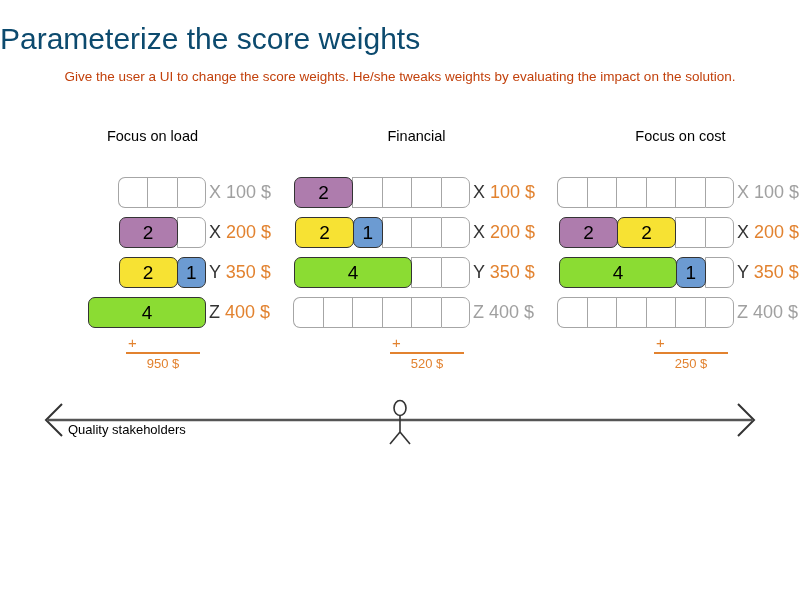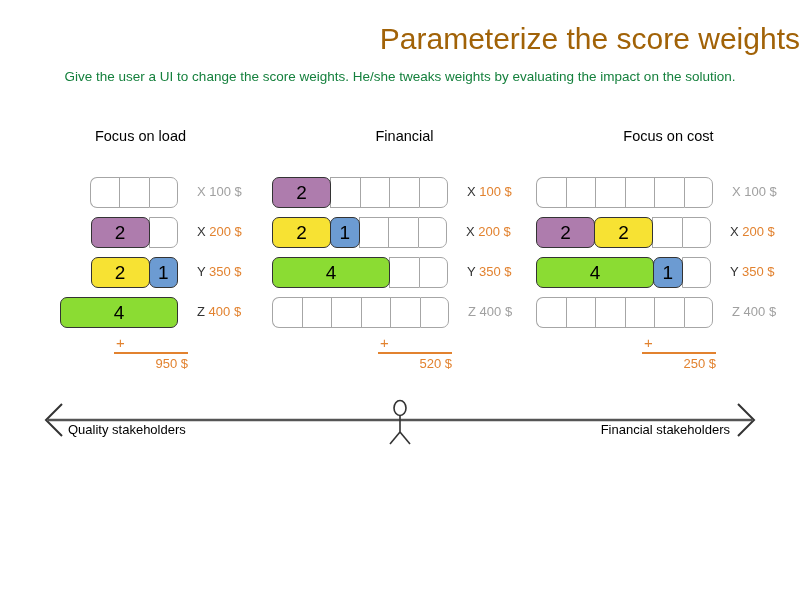--- a/index.html
+++ b/index.html
@@ -9,33 +9,33 @@
     background: #ffffff;
     font-family: "Liberation Sans", sans-serif;
     color: #000000;
     overflow: hidden;
   }
   #page { position: relative; width: 800px; height: 600px; }
 
   
   .title {
     position: absolute; top: 20px; left: 0; width: 800px;
-    text-align: right;
+    text-align: left;
     font-size: 30px; font-weight: normal; line-height: 38px;
-    color: #a16207;
+    color: #0c4a6e;
   }
   .subtitle {
     position: absolute; top: 68px; left: 0; width: 800px;
     text-align: center;
-    font-size: 13.5px; line-height: 18px; color: #15803d;
+    font-size: 13.5px; line-height: 18px; color: #c2410c;
   }
 
   
   .columns {
-    position: absolute; top: 126px; left: 0; width: 688px; height: 250px; padding-left: 11px;
+    position: absolute; top: 126px; left: 12px; width: 688px; height: 250px; padding-left: 11px;
   }
   .column { position: absolute; top: 0; width: 265px; }
   .column.c0 { left: 8px;  }
   .column.c1 { left: 272px; }
   .column.c2 { left: 536px; }
 
   .col-title {
     text-align: center; font-size: 14.5px; line-height: 20px;
     color: #000; height: 20px;
   }
@@ -82,22 +82,22 @@
     display: flex; align-items: center; justify-content: center;
     font-size: 19px; line-height: 19px; color: #000;
     margin-right: -1px;
     z-index: 2;
   }
   .seg.last { margin-right: 0; }
 
   
   .row-label {
     width: 76px;
-    margin-left: 19px;
-    font-size: 13px; line-height: 16px;
+    margin-left: 3px;
+    font-size: 18px; line-height: 16px;
     white-space: nowrap;
   }
   .row-label .key { color: #333; }
   .row-label .cost { color: #e2822f; }
   .row-label.muted .key,
   .row-label.muted .cost { color: #a0a0a0; }
 
   
   .sum {
     position: relative;
@@ -111,21 +111,21 @@
     text-align: right;
     color: #e2822f;
   }
   .sum-plus {
     font-size: 15px; line-height: 15px;
     text-align: left; padding-left: 2px;
   }
   .sum-rule {
     height: 2px; background: #e2822f; margin: 2px 0 2px 0; width: 74px;
   }
-  .sum-total { font-size: 13px; line-height: 16px; text-align: right; }
+  .sum-total { font-size: 13px; line-height: 16px; text-align: center; }
 
   
   .axis-wrap { position: absolute; left: 0; top: 392px; width: 800px; height: 110px; padding-left: 7px; }
   .axis-svg { position: absolute; left: 0; top: 0; }
   .axis-label {
     position: absolute; font-size: 13px; line-height: 16px; color: #000;
     white-space: nowrap;
   }
   .axis-label.left  { left: 68px;  top: 30px; }
   .axis-label.right { right: 70px; top: 30px; }
@@ -318,16 +318,15 @@
       <polyline points="62,12 46,28 62,44" fill="none" stroke="#333" stroke-width="2"></polyline>
       <polyline points="738,12 754,28 738,44" fill="none" stroke="#333" stroke-width="2"></polyline>
       <g>
         <ellipse cx="400" cy="16" rx="6" ry="7.5" fill="#ffffff" stroke="#333" stroke-width="1.6"></ellipse>
         <line x1="400" y1="23" x2="400" y2="40" stroke="#333" stroke-width="1.6"></line>
         <line x1="400" y1="40" x2="390" y2="52" stroke="#333" stroke-width="1.6"></line>
         <line x1="400" y1="40" x2="410" y2="52" stroke="#333" stroke-width="1.6"></line>
       </g>
     </svg>
     <div class="axis-label left">Quality stakeholders</div>
-    <div class="axis-label right">Financial stakeholders</div>
   </div>
 
 </div>
 
 </body></html>

